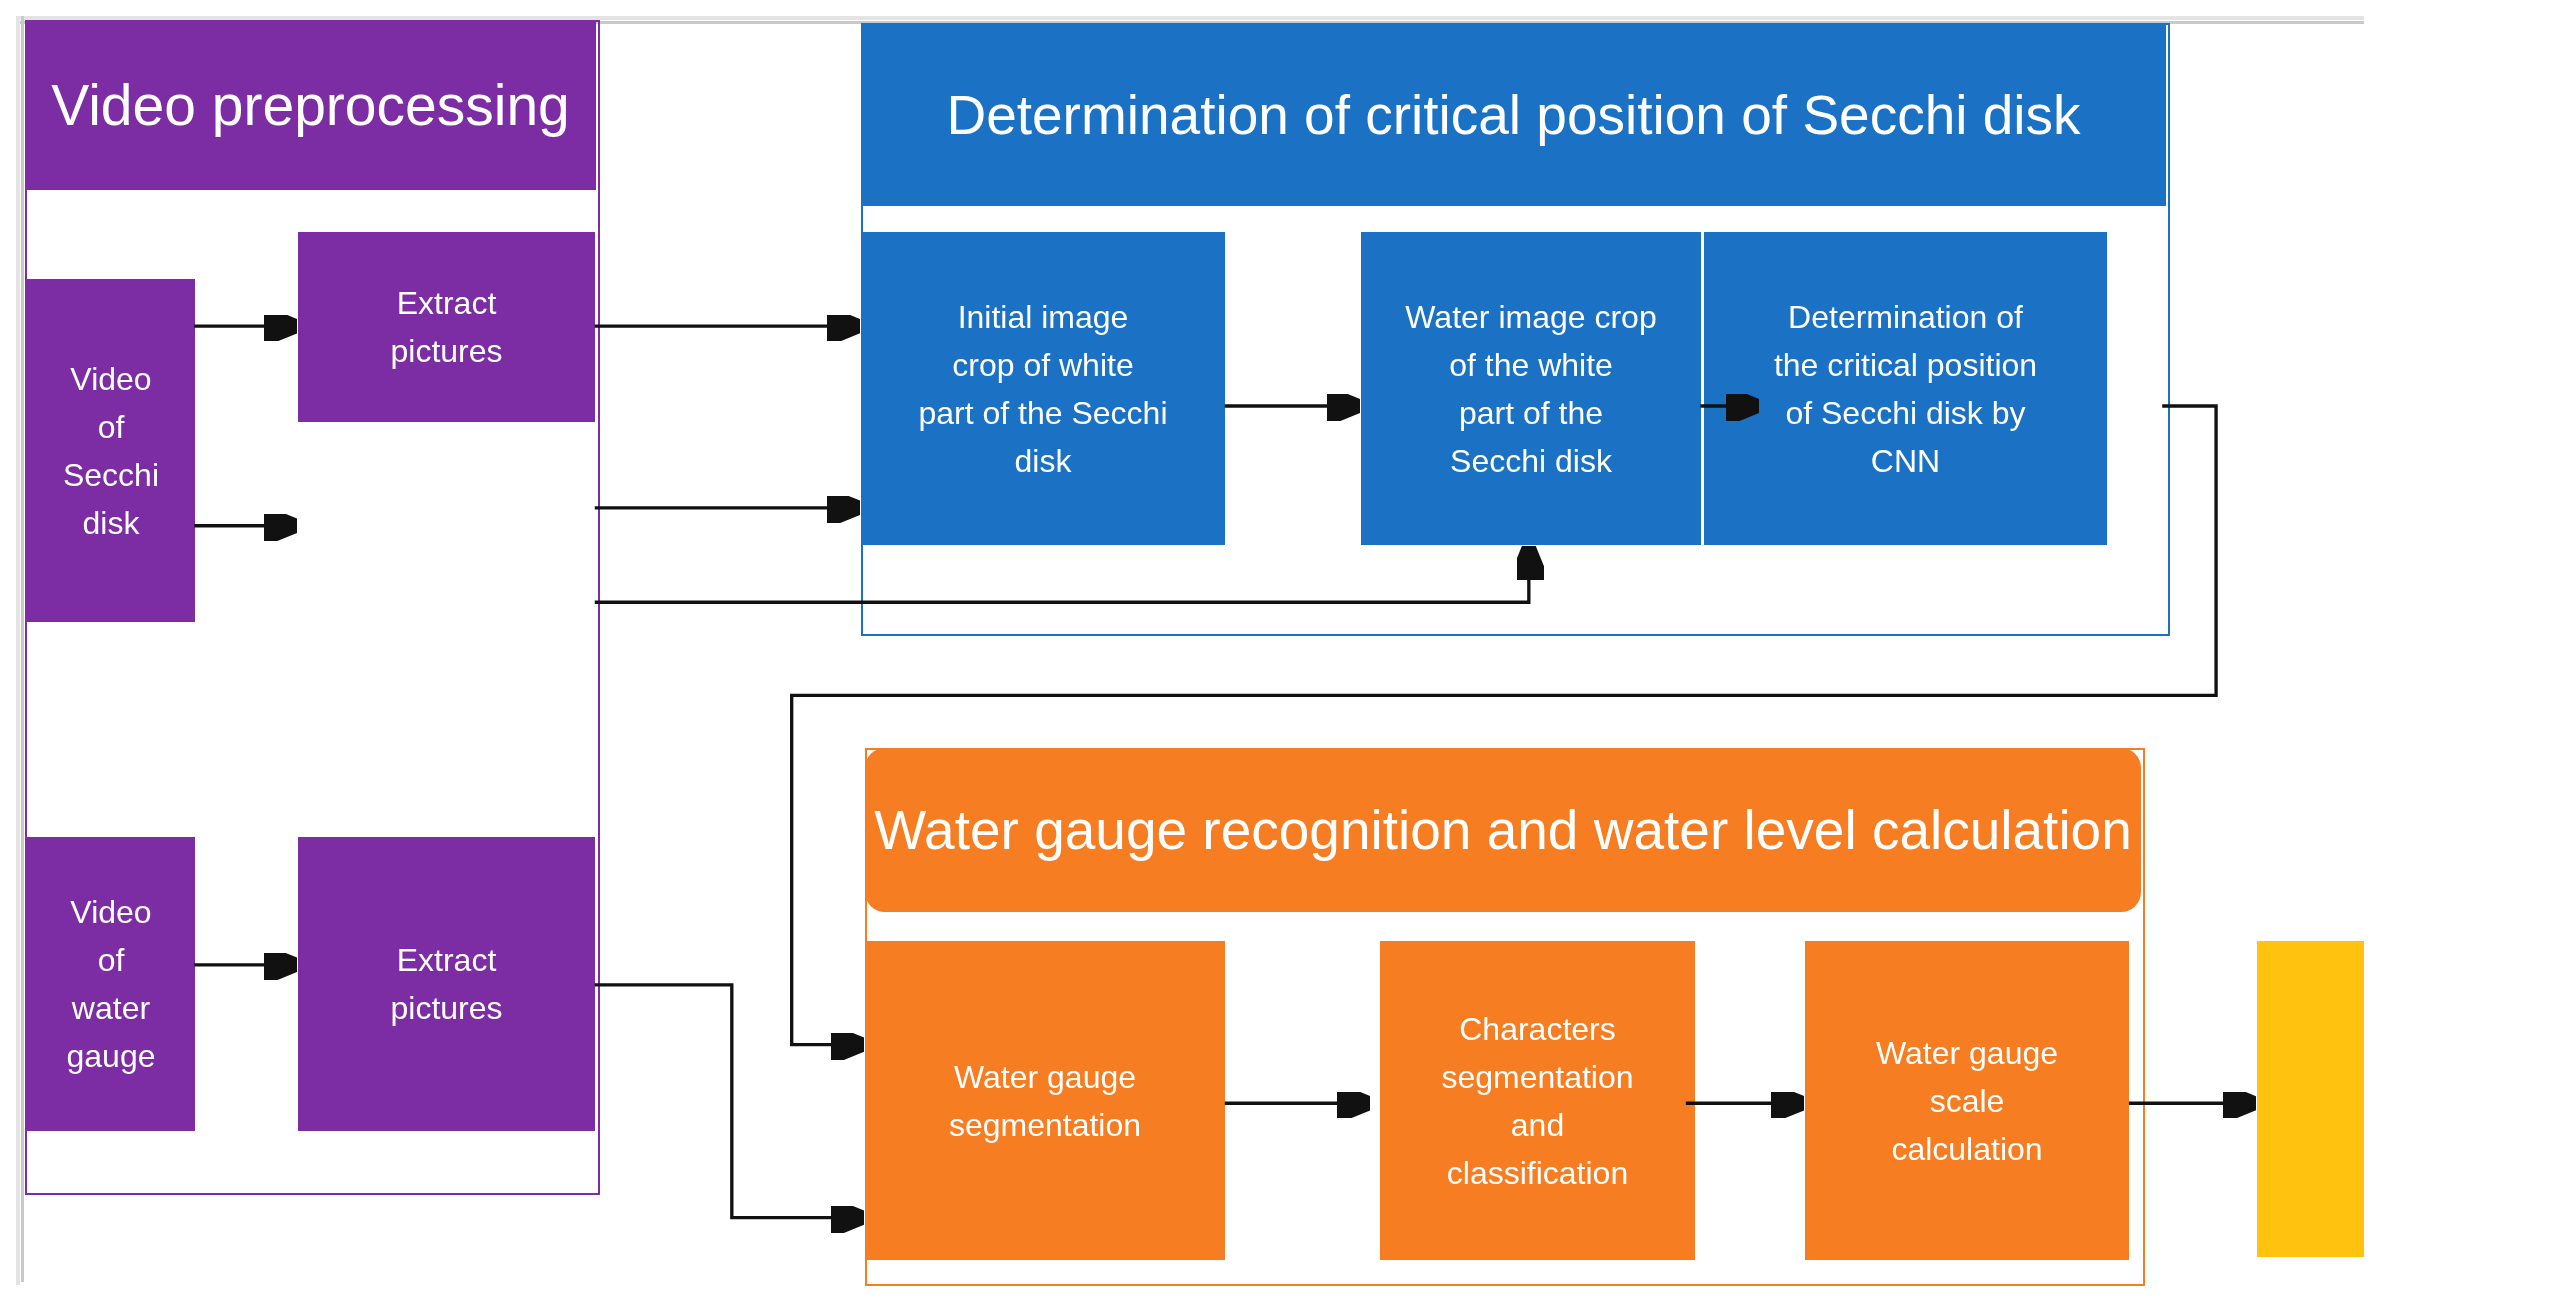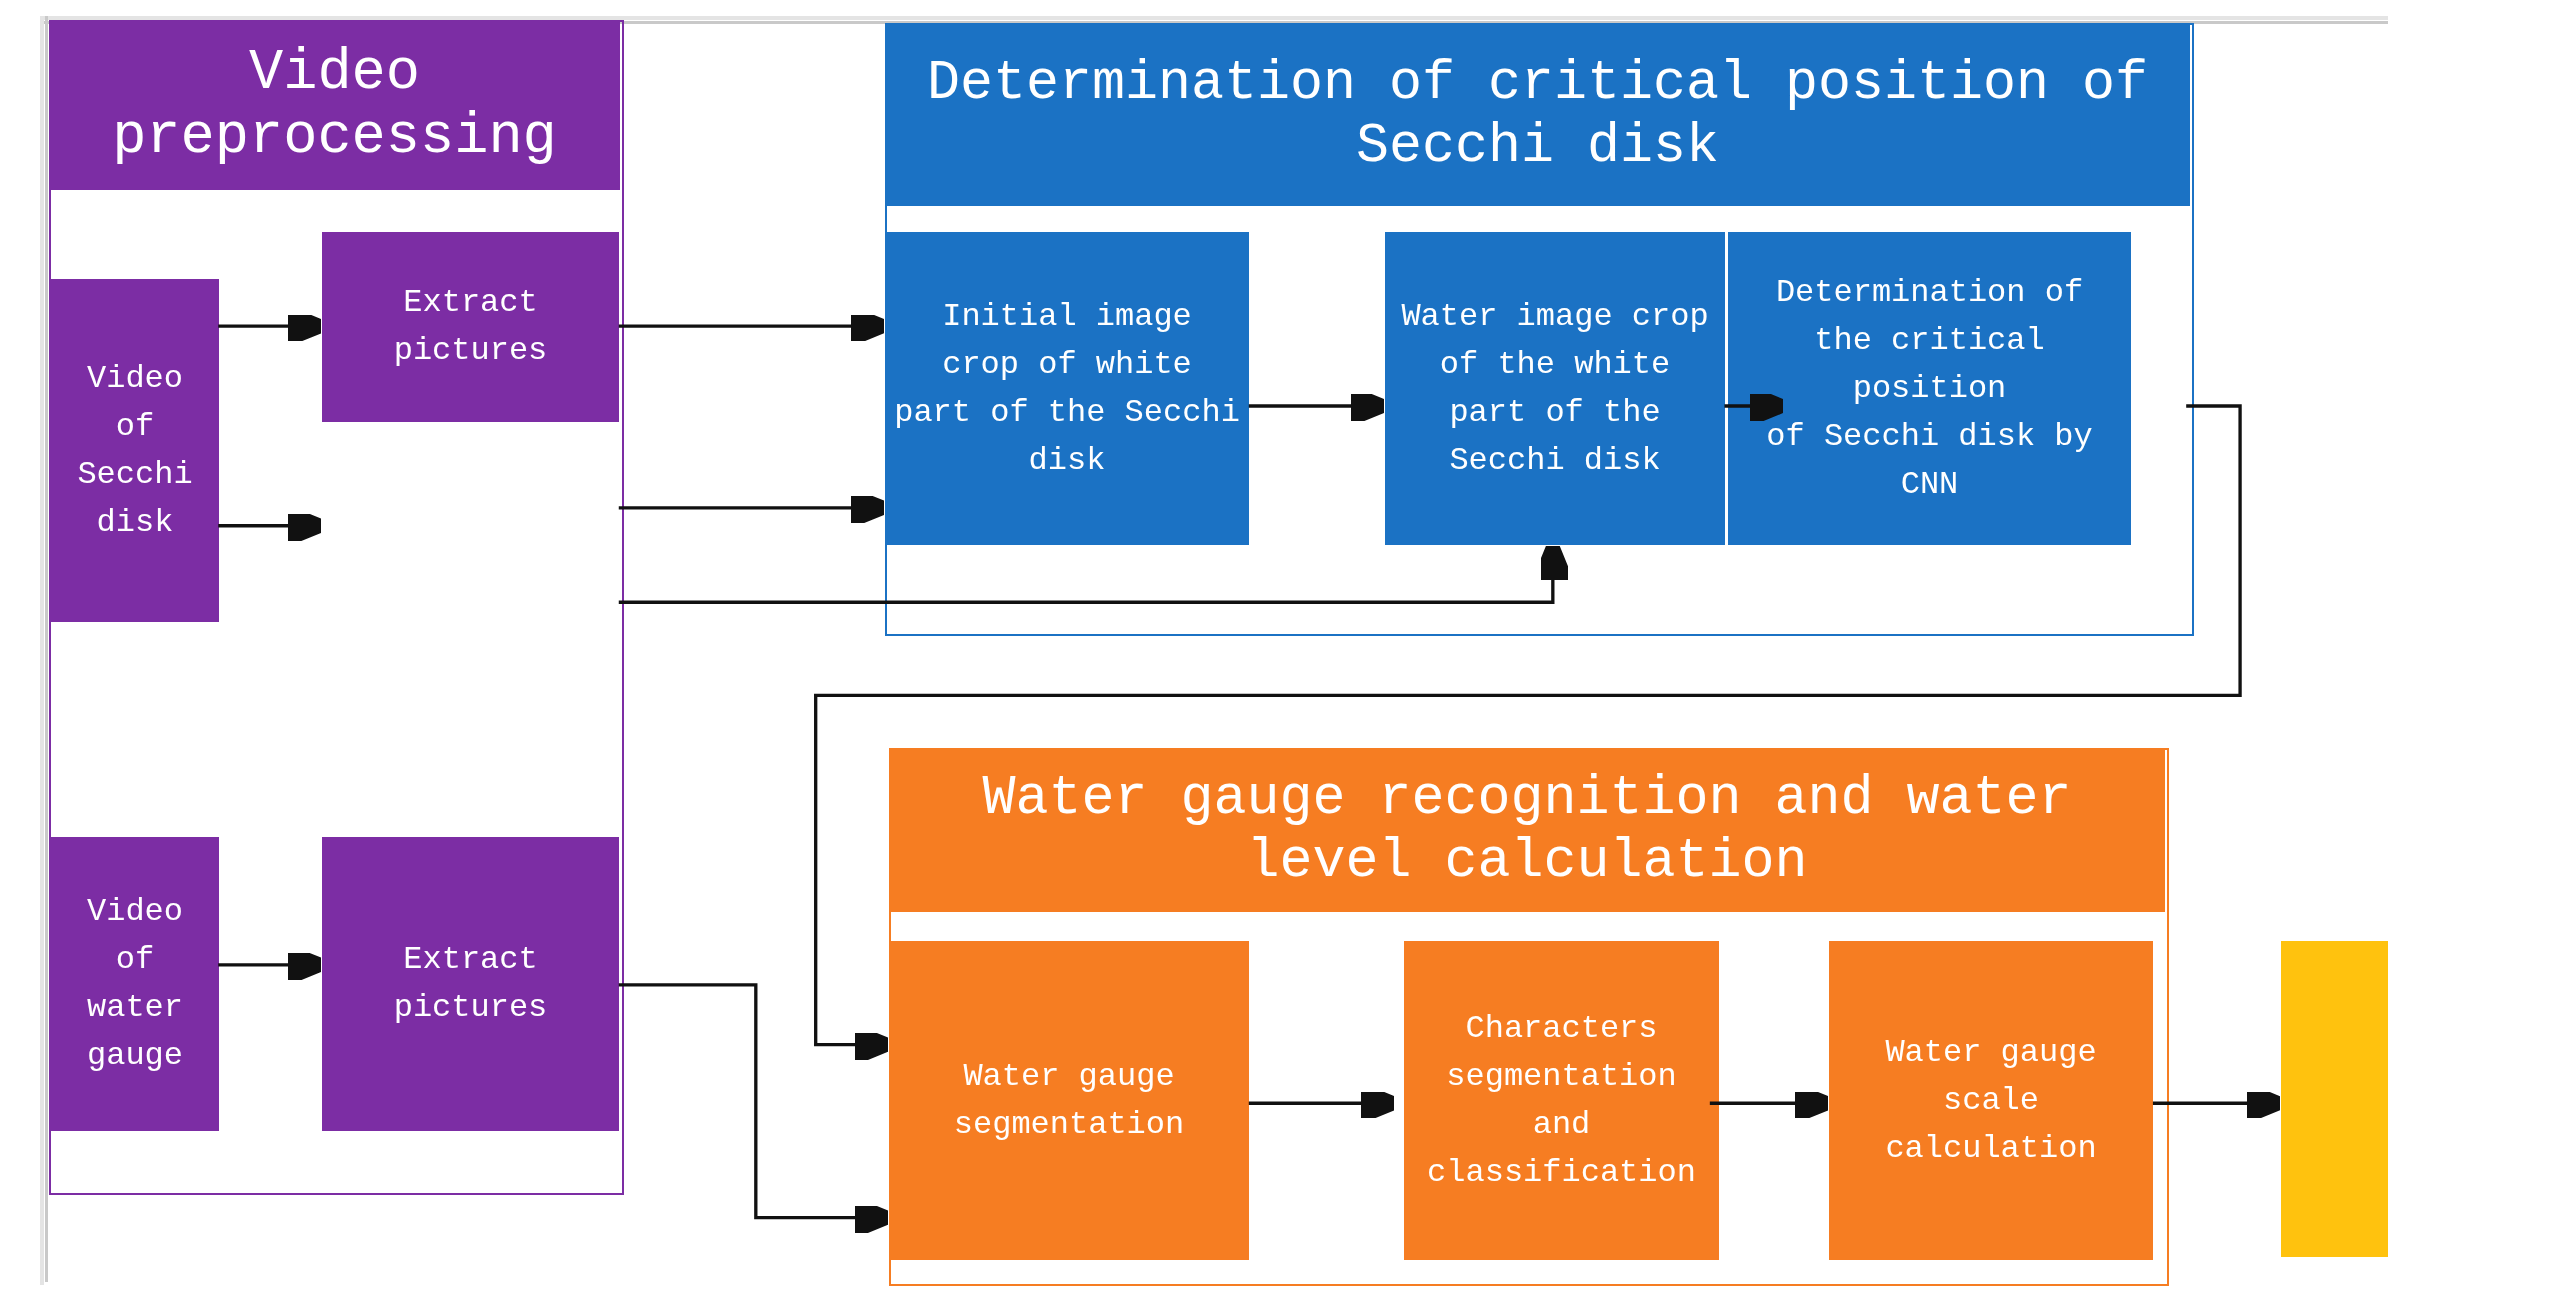--- a/index.html
+++ b/index.html
@@ -3,41 +3,40 @@
 <meta charset="utf-8">
 <style>
   :root{
     --purple:#7C2DA4; --blue:#1B72C4; --orange:#F67D22; --yellow:#FFC20E;
     --line:#111111; --text:#FFFFFF; --frame_light:#E4E4E4; --frame_dark:#C9C9C9; --bg:#FFFFFF;
   }
   html,body{margin:0;padding:0;background:var(--bg,#fff);}
   .canvas{
     position:relative; width:2364px; height:1301px; overflow:hidden;
     background:var(--bg,#fff);
-    font-family:Liberation Mono, monospace;
-    margin-left:24px;
+    font-family:Liberation Sans, sans-serif;
   }
   .frame{position:absolute;}
   .frame.top1{left:16px;top:16px;width:2549px;height:4px;background:var(--frame_light);}
   .frame.top2{left:16px;top:21px;width:2549px;height:3.3px;background:var(--frame_dark);}
   .frame.left1{left:16px;top:16px;width:4px;height:1269px;background:var(--frame_light);}
   .frame.left2{left:21px;top:16px;width:3.3px;height:1266px;background:var(--frame_dark);}
 
   .outline{position:absolute;background:transparent;}
   .outline.purple{left:25px;top:20px;width:571px;height:1171px;border:2.7px solid var(--purple);}
   .outline.blue{left:861px;top:23px;width:1305px;height:609px;border:2px solid var(--blue);}
   .outline.orange{left:865px;top:748px;width:1276px;height:534px;border:2px solid var(--orange);}
 
   .hdr{
     position:absolute; display:flex; align-items:center; justify-content:center;
     color:var(--text,#fff); font-size:55px; text-align:center;
   }
   .hdr.purple{left:25px;top:20px;width:571px;height:170px;background:var(--purple);font-size:57px;}
   .hdr.blue{left:861px;top:23px;width:1305px;height:183px;background:var(--blue);}
-  .hdr.orange{left:865px;top:748px;width:1276px;height:164px;background:var(--orange);}
+  .hdr.orange{left:865px;top:748px;width:1276px;height:164px;background:var(--orange);border-radius:20px;}
 
   .box{
     position:absolute; display:flex; align-items:center; justify-content:center;
     color:var(--text,#fff); font-size:32px; line-height:1.5; text-align:center;
   }
   .box .label{white-space:pre-line;}
   .box.purple{background:var(--purple);}
   .box.blue{background:var(--blue);}
   .box.orange{background:var(--orange);}
   .box.yellow{background:var(--yellow);}

